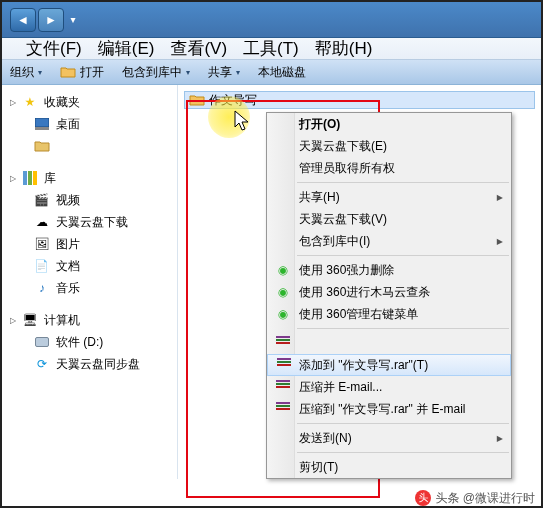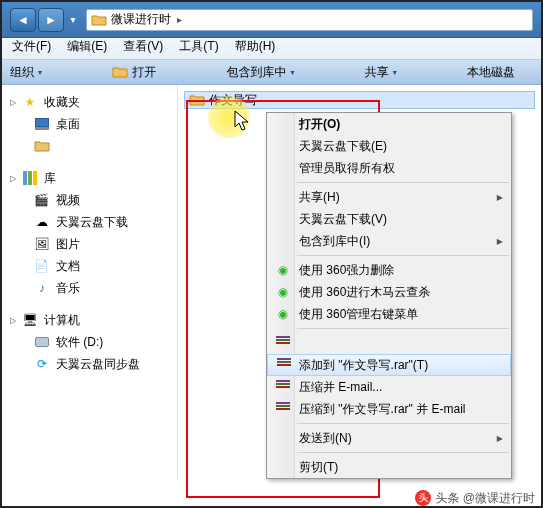--- a/index.html
+++ b/index.html
@@ -4,23 +4,23 @@
 <style>
   * { box-sizing: border-box; margin: 0; padding: 0; font-family: "Microsoft YaHei", "Segoe UI", Tahoma, sans-serif; }
   body { background: #fff; width: 543px; height: 508px; position: relative; overflow: hidden; border: 2px solid #222; }
   .window { width: 100%; height: 100%; position: relative; background: #fff; }
   .titlebar { height: 36px; background: linear-gradient(#4b89c9,#3f72ad); border-bottom: 1px solid #2a5c90; display: flex; align-items: center; padding: 0 8px; }
   .nav-btn { width: 26px; height: 24px; background: linear-gradient(#5ca0db,#2f6aa8); border: 1px solid #1f4e7d; border-radius: 4px; display: flex; align-items: center; justify-content: center; color: #fff; font-size: 12px; margin-right: 2px; }
   .nav-btn.fwd { background: linear-gradient(#6aa7d7,#4a83bb); }
   .nav-down { width: 14px; font-size: 10px; color:#fff; display:flex;align-items:center;justify-content:center; }
   .addr { flex: 1; height: 22px; background: #fff; border: 1px solid #8faed0; border-radius: 2px; margin-left: 6px; display: flex; align-items: center; padding: 0 4px; font-size: 12px; }
   .addr .folder-icon { width:16px;height:16px;margin-right:4px; }
-  .menubar { height: 22px; background: linear-gradient(#f3f7fc,#e8eff8); border-bottom: 1px solid #b8cce2; display: flex; align-items: flex-start; padding: 0 10px; font-size: 12px; }
+  .menubar { height: 22px; background: linear-gradient(#f3f7fc,#e8eff8); border-bottom: 1px solid #b8cce2; display: flex; align-items: center; padding: 0 24px; font-size: 17px; }
   .menubar span { margin-right: 16px; }
-  .toolbar { height: 20px; background: linear-gradient(#cfe1f5,#a9c7e7); display: flex; align-items: center; padding: 12px 8px; font-size: 12px; border-bottom: 1px solid #8cb3d7; justify-content: space-between; }
+  .toolbar { height: 20px; background: linear-gradient(#cfe1f5,#a9c7e7); display: flex; align-items: center; padding: 12px 8px; font-size: 12px; border-bottom: 1px solid #8cb3d7; }
   .toolbar .tb-item { margin-right: 18px; display:flex;align-items:center; }
   .toolbar .tb-sep::after { content:"▾"; font-size:8px; margin-left:4px; color:#2b4e76; }
   .body { display: flex; height: calc(100% - 36px - 22px - 32px - 20px); }
   .sidebar { width: 176px; border-right: 1px solid #d9e4ef; padding: 6px 4px; overflow: hidden; }
   .tree-group { margin-bottom: 10px; }
   .tree-item { height: 22px; display: flex; align-items: center; font-size: 12px; padding-left: 4px; }
   .tree-icon { width:16px;height:16px;margin-right:6px; display:flex;align-items:center;justify-content:center;}
   .tree-caret { width:12px; font-size:8px; color:#555; }
   .star { color:#f1c40f; }
   .content { flex: 1; position: relative; padding: 6px; }
@@ -45,29 +45,20 @@
   .sec-red { position:absolute; border:2px solid #e30613; pointer-events:none; }
 </style>
 </head>
 <body>
 
 <div class="window">
   <div class="titlebar">
     <div class="nav-btn">◄</div>
     <div class="nav-btn fwd">►</div>
     <div class="nav-down">▾</div>
-    <div class="addr">
-      <span class="folder-icon">
-        <svg class="folder" viewBox="0 0 16 16">
-            <path fill="#f3c260" stroke="#c28b1a" d="M1 4h5l1 1h8v8H1z"></path>
-          </svg>
-      </span>
-      <span>微课进行时</span>
-      <span style="margin:0 6px;font-size:10px;color:#555">▸</span>
-    </div>
   </div>
 
   <div class="menubar">
     <span>文件(F)</span>
     <span>编辑(E)</span>
     <span>查看(V)</span>
     <span>工具(T)</span>
     <span>帮助(H)</span>
   </div>
 

